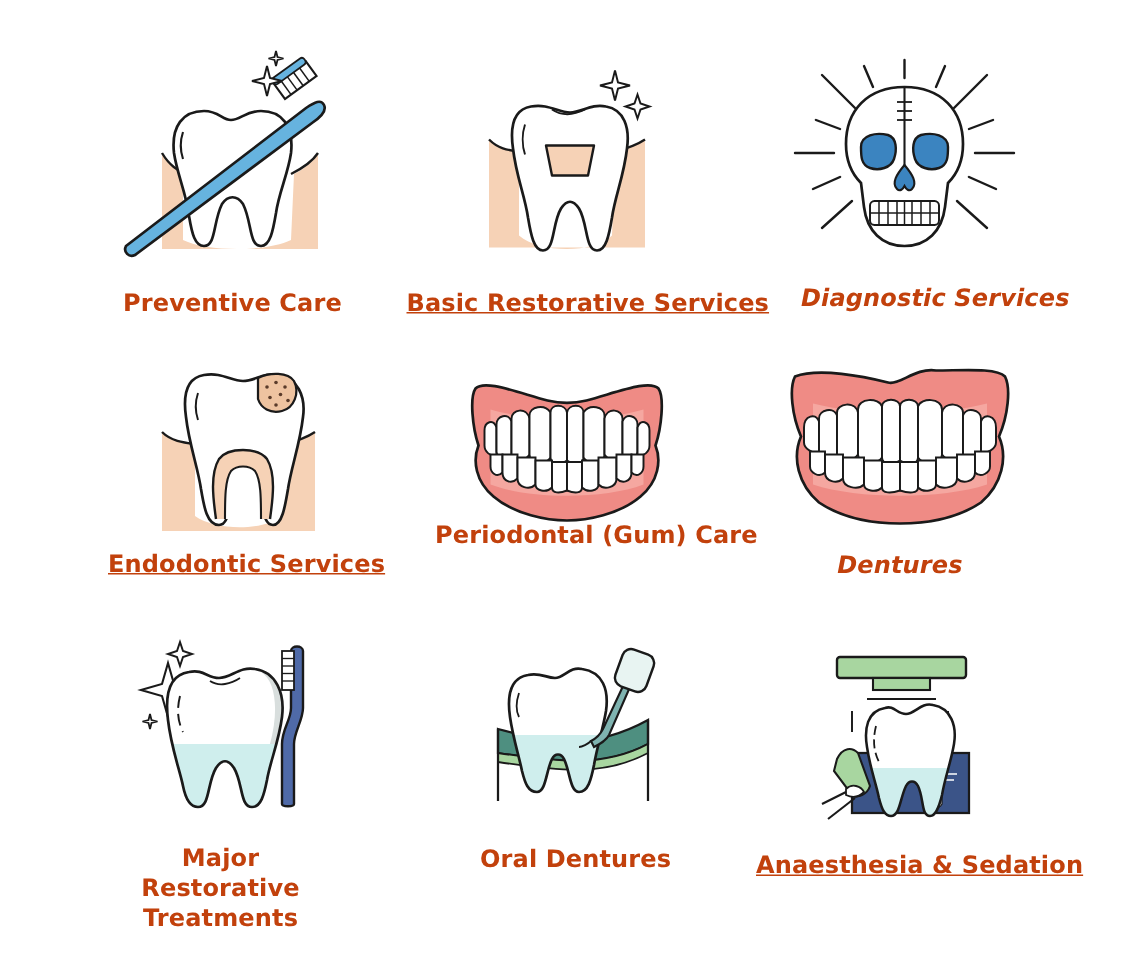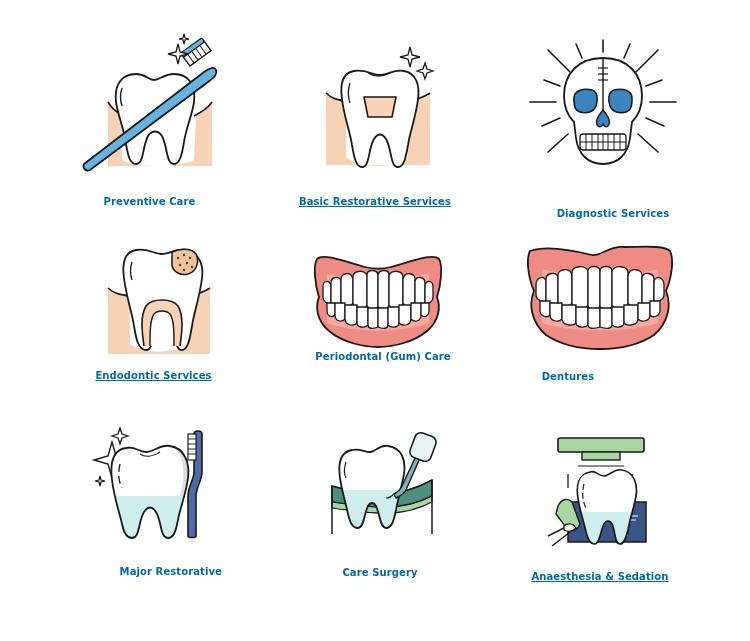--- a/index.html
+++ b/index.html
@@ -1,22 +1,22 @@
 <!DOCTYPE html>
 <html><head>
 <meta charset="utf-8">
 <style>
   html, body { margin: 0; padding: 0; background: #ffffff; }
   body { width: 750px; height: 641px; position: relative; overflow: hidden;
          font-family: "DejaVu Sans", "Liberation Sans", sans-serif; }
   .cell { position: absolute; display: flex; flex-direction: column; align-items: center; }
   .icon { position: absolute; }
-  .label { position: absolute; font-weight: bold; font-size: 10px; color: #0369a1;
+  .label { position: absolute; font-weight: bold; font-size: 16px; color: #c2410c;
            text-align: center; white-space: nowrap; line-height: 20px; letter-spacing: 0.1px; }
-  .label.two { white-space: normal; text-align: right; }
+  .label.two { white-space: normal; }
   svg { display: block; overflow: visible; }
 </style>
 </head>
 <body>
 
 <div class="cell">
   <svg class="icon" style="left:78px;top:32px;" width="150" height="140" viewBox="0 0 150 140">
 
     <path d="M30,70 C34,78 38,80 44,82 L44,128 C60,136 100,136 116,128 L118,84 C126,80 130,76 134,70 L134,134 L30,134 Z" fill="#f6d2b6" stroke="none"></path>
     <path d="M30,70 C36,80 42,82 46,84" fill="none" stroke="#1a1a1a" stroke-width="1.6"></path>
@@ -92,21 +92,21 @@
     <g stroke="#1a1a1a" stroke-width="1">
       <line x1="58" y1="96" x2="58" y2="112"></line>
         <line x1="64" y1="96" x2="64" y2="112"></line>
       <line x1="70" y1="96" x2="70" y2="112"></line>
         <line x1="75" y1="96" x2="75" y2="112"></line>
       <line x1="80" y1="96" x2="80" y2="112"></line>
         <line x1="86" y1="96" x2="86" y2="112"></line>
       <line x1="92" y1="96" x2="92" y2="112"></line>
     </g>
   </svg>
-  <div class="label" style="left:534px;top:204px;width:158px;">Diagnostic Services</div>
+  <div class="label" style="left:534px;top:189px;width:158px;font-style:italic;">Diagnostic Services</div>
 </div>
 
 <div class="cell">
   <svg class="icon" style="left:106px;top:246px;" width="106" height="108" viewBox="0 0 106 108">
     <path d="M2,42 C8,48 16,48 24,50 L24,98 C38,108 70,108 82,98 L84,50 C92,48 98,46 104,42 L104,108 L2,108 Z" fill="#f6d2b6"></path>
     <path d="M2,42 C8,48 16,49 24,50" fill="none" stroke="#1a1a1a" stroke-width="1.6"></path>
     <path d="M84,50 C92,48 98,46 104,42" fill="none" stroke="#1a1a1a" stroke-width="1.6"></path>
     <path d="M30,4 C18,6 16,18 18,32 C20,50 26,66 28,80 C30,92 32,104 40,104 C48,104 46,86 52,76 C56,70 60,70 64,76 C70,86 68,104 76,104 C82,104 84,92 86,80 C88,66 94,50 96,32 C98,18 92,6 80,4 C70,2 64,8 56,8 C48,8 42,2 30,4 Z" fill="#ffffff" stroke="#1a1a1a" stroke-width="1.8"></path>
     <path d="M26,16 C24,22 24,28 26,34" fill="none" stroke="#1a1a1a" stroke-width="1.3"></path>
 
@@ -184,21 +184,21 @@
       <path d="M36,60 L50,60 L50,78 C46,82 36,80 36,74 Z"></path>
       <path d="M50,62 L62,62 L62,80 C58,84 50,82 50,78 Z"></path>
       <path d="M62,63 L74,63 L74,82 C68,84 62,84 62,80 Z"></path>
       <path d="M74,63 L86,63 L86,80 C86,84 80,84 74,82 Z"></path>
       <path d="M86,62 L98,62 L98,78 C98,82 90,84 86,80 Z"></path>
       <path d="M98,60 L112,60 L112,74 C112,80 102,82 98,78 Z"></path>
       <path d="M112,58 L124,58 L124,70 C124,76 116,78 112,74 Z"></path>
       <path d="M124,56 L134,56 L134,66 C134,70 128,74 124,70 Z"></path>
     </g>
   </svg>
-  <div class="label" style="left:513px;top:367px;width:110px;">Dentures</div>
+  <div class="label" style="left:545px;top:367px;width:110px;font-style:italic;">Dentures</div>
 </div>
 
 <div class="cell">
   <svg class="icon" style="left:90px;top:424px;" width="122" height="116" viewBox="0 0 122 116">
 
     <path d="M22,18 L26,32 L40,36 L26,40 L22,54 L18,40 L4,36 L18,32 Z" fill="#ffffff" stroke="#1a1a1a" stroke-width="1.4"></path>
     <path d="M30,4 L32,10 L38,12 L32,14 L30,20 L28,14 L22,12 L28,10 Z" fill="#ffffff" stroke="#1a1a1a" stroke-width="1.3"></path>
     <path d="M10,52 L11,56 L15,57 L11,58 L10,62 L9,58 L5,57 L9,56 Z" fill="#ffffff" stroke="#1a1a1a" stroke-width="1.2"></path>
 
     <defs>
@@ -219,20 +219,21 @@
     <rect x="98" y="10" width="8" height="26" fill="#ffffff" stroke="#1a1a1a" stroke-width="1.2"></rect>
     <g stroke="#1a1a1a" stroke-width="0.9">
       <line x1="98" y1="15" x2="106" y2="15"></line>
         <line x1="98" y1="20" x2="106" y2="20"></line>
       <line x1="98" y1="25" x2="106" y2="25"></line>
         <line x1="98" y1="30" x2="106" y2="30"></line>
     </g>
   </svg>
   <div class="label two" style="left:72px;top:562px;width:150px;">
     <div>Major Restorative</div>
+    <div>Treatments</div>
   </div>
 </div>
 
 <div class="cell">
   <svg class="icon" style="left:332px;top:430px;" width="112" height="104" viewBox="0 0 112 104">
 
     <path d="M0,56 C30,64 60,72 100,50 L100,104 L0,104 Z" fill="#ffffff"></path>
     <path d="M0,56 C30,64 60,72 100,50 L100,66 C70,82 40,78 0,72 Z" fill="#4e8f80" stroke="#1a1a1a" stroke-width="1.5"></path>
     <path d="M0,72 C40,78 70,82 100,66 L100,72 C70,88 40,84 0,78 Z" fill="#a8d6a0" stroke="#1a1a1a" stroke-width="1.2"></path>
     <line x1="0" y1="56" x2="0" y2="104" stroke="#1a1a1a" stroke-width="1.5"></line>
@@ -247,21 +248,21 @@
     <g clip-path="url(#osClip)">
       <rect x="0" y="60" width="80" height="50" fill="#cfeeed"></rect>
     </g>
     <path d="M20,20 C8,22 6,34 8,48 C10,62 14,74 16,84 C18,92 20,98 26,98 C32,98 32,84 36,76 C38,72 42,72 44,76 C48,84 48,98 54,98 C60,98 62,90 64,80 C66,68 70,56 72,44 C74,30 70,18 56,16 C48,14 44,22 38,22 C32,22 28,18 20,20 Z" fill="none" stroke="#1a1a1a" stroke-width="1.8"></path>
     <path d="M14,32 C12,38 12,44 14,48" fill="none" stroke="#1a1a1a" stroke-width="1.2"></path>
 
     <path d="M88,28 L74,60 C72,64 68,66 64,68 L62,64 C66,62 68,60 70,56 L84,26 Z" fill="#7fb3b0" stroke="#1a1a1a" stroke-width="1.4"></path>
     <path d="M62,64 C60,66 56,68 54,68" fill="none" stroke="#1a1a1a" stroke-width="1.2"></path>
     <rect x="80" y="4" width="22" height="26" rx="6" transform="rotate(20 91 17)" fill="#e8f4f2" stroke="#1a1a1a" stroke-width="1.6"></rect>
   </svg>
-  <div class="label" style="left:320px;top:563px;width:120px;">Care Surgery</div>
+  <div class="label" style="left:320px;top:563px;width:120px;">Oral Dentures</div>
 </div>
 
 <div class="cell">
   <svg class="icon" style="left:548px;top:436px;" width="100" height="112" viewBox="0 0 100 112">
 
     <rect x="10" y="2" width="86" height="14" rx="2" fill="#a8d6a0" stroke="#1a1a1a" stroke-width="1.6"></rect>
     <rect x="34" y="16" width="38" height="8" fill="#a8d6a0" stroke="#1a1a1a" stroke-width="1.4"></rect>
     <line x1="30" y1="30" x2="76" y2="30" stroke="#1a1a1a" stroke-width="1.2"></line>
     <line x1="20" y1="38" x2="20" y2="52" stroke="#1a1a1a" stroke-width="1.3"></line>
     <line x1="84" y1="38" x2="84" y2="52" stroke="#1a1a1a" stroke-width="1.3"></line>

